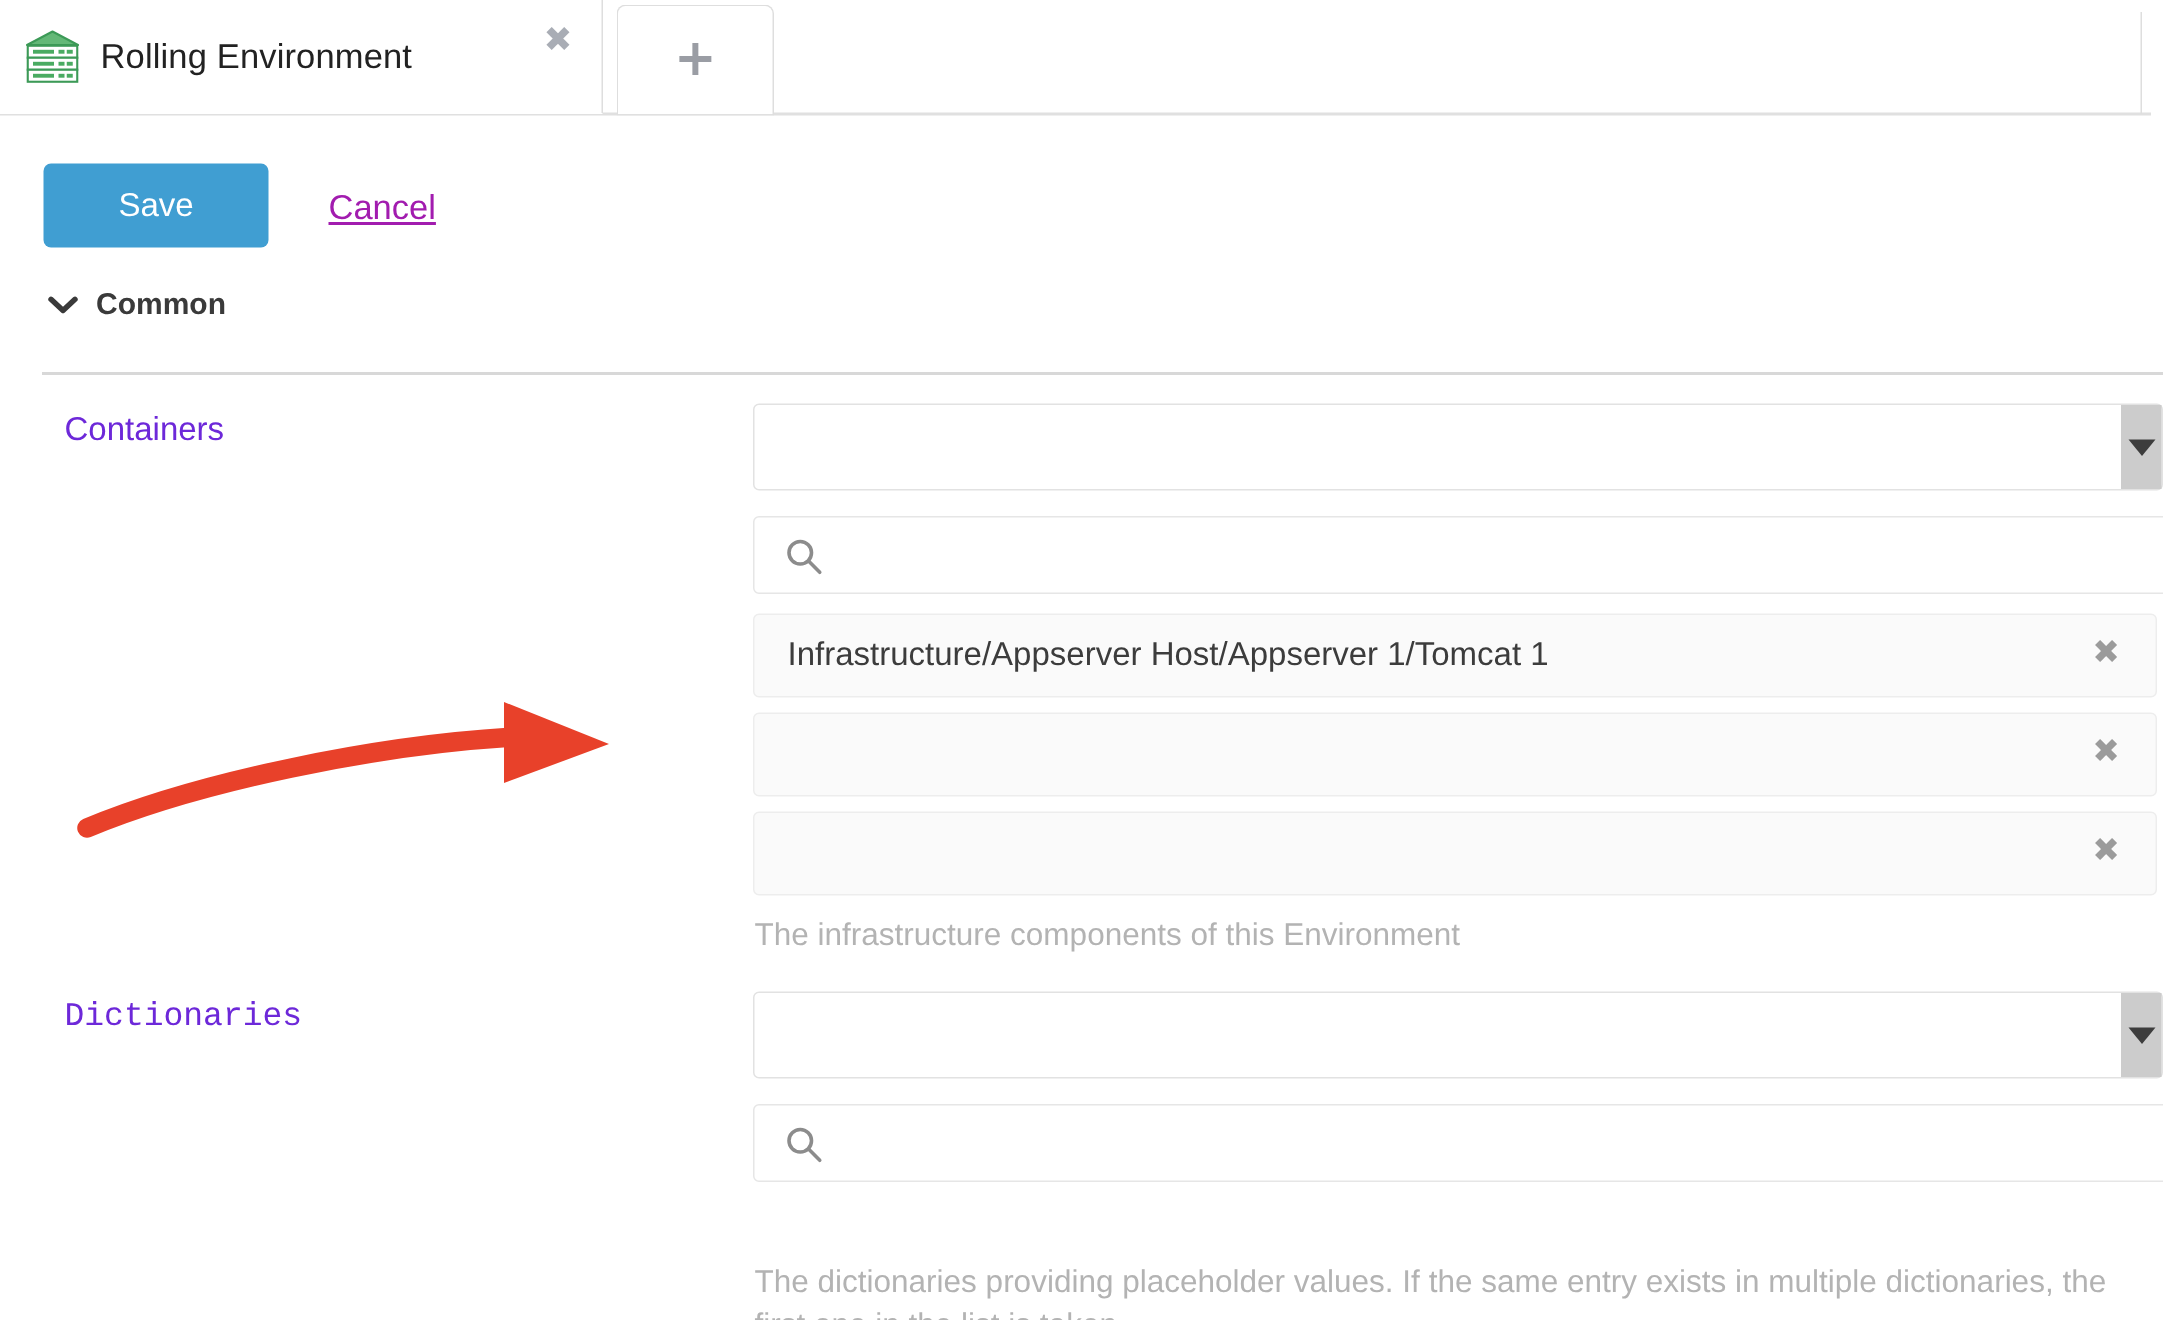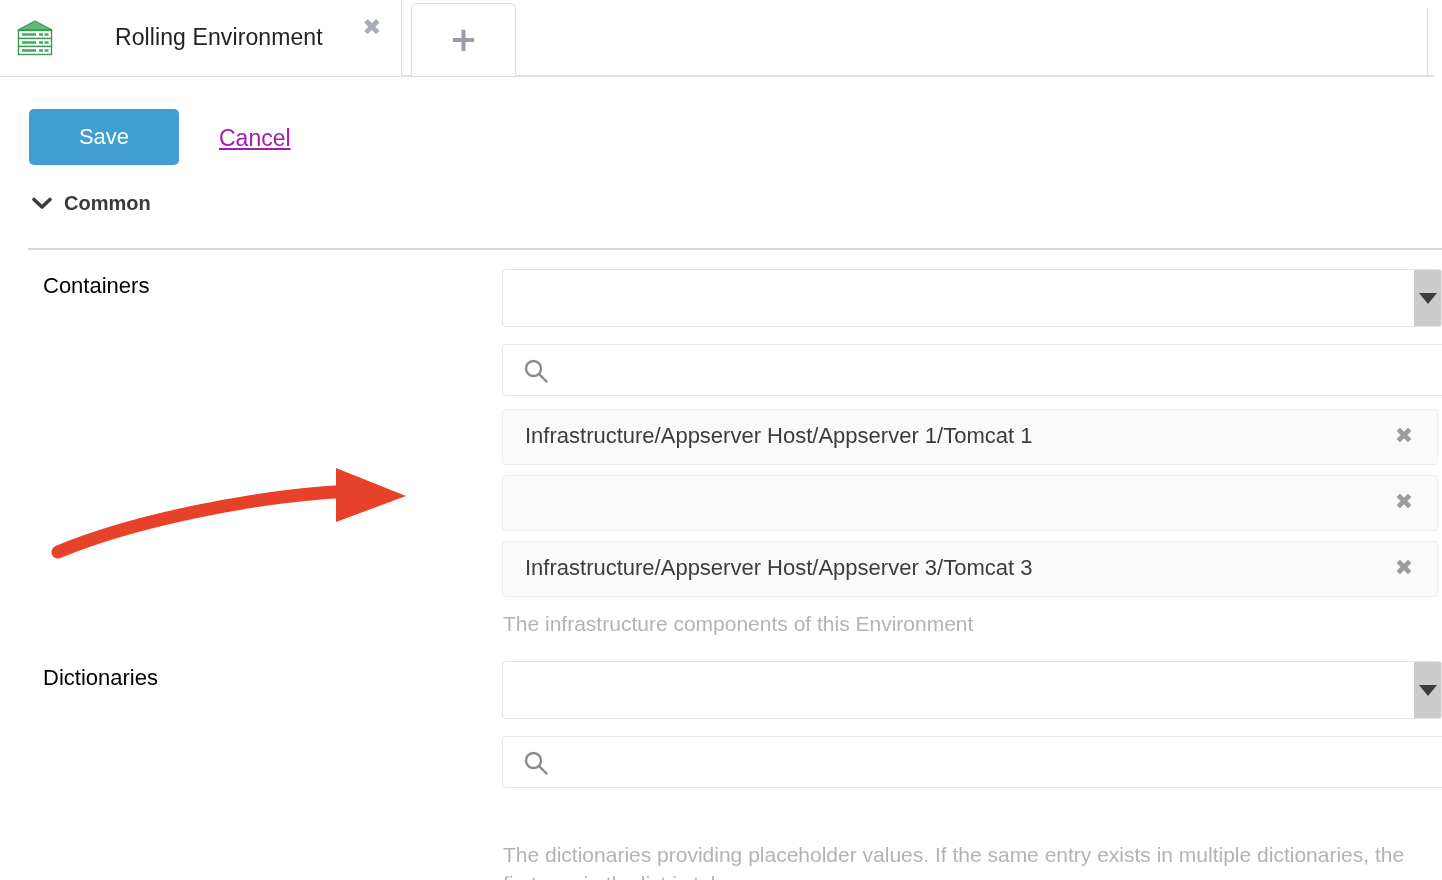--- a/index.html
+++ b/index.html
@@ -33,21 +33,20 @@
     border-radius: 0 0 0 0;
     display: flex;
     align-items: center;
   }
   .tab-active {
     left: -1px;
     width: 403px;
     border-left: none;
     border-bottom: 1px solid #ffffff;
     z-index: 3;
-    gap: 48px;
   }
   .tab-icon {
     width: 42px; height: 42px;
     margin-left: 15px;
     flex: none;
     display: block;
   }
   .tab-title {
     margin-left: 11px;
     font-size: 23px;
@@ -151,24 +150,24 @@
     left: 28px; top: 248px;
     width: 1414px; height: 2px;
     background: #d8d8d8;
   }
 
   
   .field-label {
     position: absolute;
     left: 43px;
     font-size: 22px;
-    color: #000000;
+    color: #6d28d9;
   }
   .label-containers { top: 273px; }
-  .label-dictionaries { top: 665px; }
+  .label-dictionaries { top: 665px; font-family: Liberation Mono, monospace; }
 
   .select-box {
     position: absolute;
     left: 502px;
     width: 940px;
     height: 58px;
     background: #ffffff;
     border: 1px solid #e2e2e2;
     border-radius: 4px;
   }
@@ -324,21 +323,20 @@
 </div>
 
 <div class="chip" style="top:409px;">
   <span class="chip-text">Infrastructure/Appserver Host/Appserver 1/Tomcat 1</span>
   <span class="chip-remove">✖</span>
 </div>
 <div class="chip" style="top:475px;">
   <span class="chip-remove">✖</span>
 </div>
 <div class="chip" style="top:541px;">
-  <span class="chip-text">Infrastructure/Appserver Host/Appserver 3/Tomcat 3</span>
   <span class="chip-remove">✖</span>
 </div>
 
 <div class="help-text" style="top:609px;">The infrastructure components of this Environment</div>
 
 <span class="field-label label-dictionaries">Dictionaries</span>
 
 <div class="select-box" style="top:661px;">
   <div class="select-arrow-btn">
     <span class="tri"></span>

